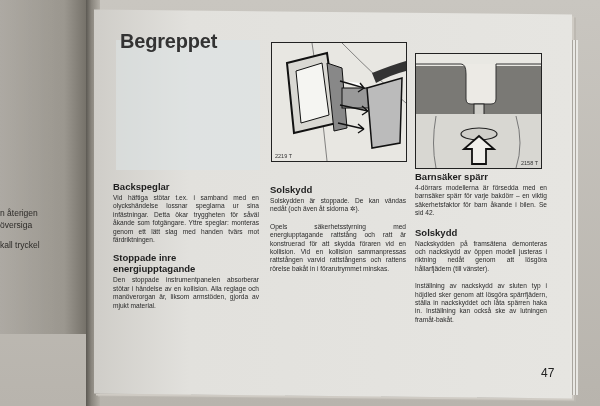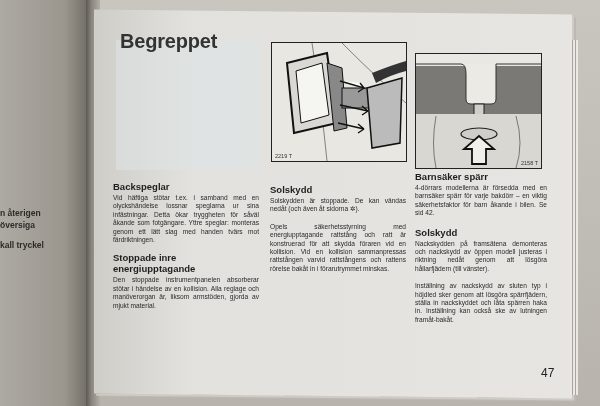--- a/index.html
+++ b/index.html
@@ -1,20 +1,20 @@
 <!DOCTYPE html>
 <html><head>
 <meta charset="utf-8">
 <style>
   html, body { margin:0; padding:0; }
   body { width:600px; height:406px; overflow:hidden; position:relative;
          background:#6e6a64; font-family:"Liberation Sans", sans-serif; }
   .table-bg { position:absolute; inset:0; background:linear-gradient(180deg,#c9c6c0 0%,#b8b4ad 100%); }
-  .left-page { position:absolute; left:0; top:0; width:92px; height:406px;
-               background:linear-gradient(90deg,#a9a59e 0%,#9b978f 70%,#6b675f 100%); overflow:hidden;font-weight:bold; }
+  .left-page { position:absolute; left:0; top:0; width:92px; height:334px;
+               background:linear-gradient(90deg,#a9a59e 0%,#9b978f 70%,#6b675f 100%); overflow:hidden; }
   .left-page .frag { position:absolute; left:0; font-size:8.5px; color:#2c2a27; white-space:nowrap; }
   .left-page .ghost { position:absolute; left:0; top:0; width:60px; height:406px;
                       background:linear-gradient(90deg, rgba(255,255,255,0.05), rgba(0,0,0,0)); }
   .gutter { position:absolute; left:86px; top:0; width:14px; height:406px;
             background:linear-gradient(90deg,#5c5953 0%,#8a867e 40%,#b3afa7 100%); }
   .right-page { position:absolute; left:94px; top:12px; width:478px; height:384px;
                 background:linear-gradient(90deg,#cfcdc8 0%,#e2e1dd 20%,#e6e5e1 100%);
                 box-shadow: 2px 2px 0 #cfcbc4, 4px 3px 0 #bdb9b2; transform:skewY(0.6deg); }
   .page-edges { position:absolute; left:570px; top:40px; width:8px; height:355px;
                 background:repeating-linear-gradient(90deg,#e9e8e4 0 2px,#a9a59e 2px 3px); }

